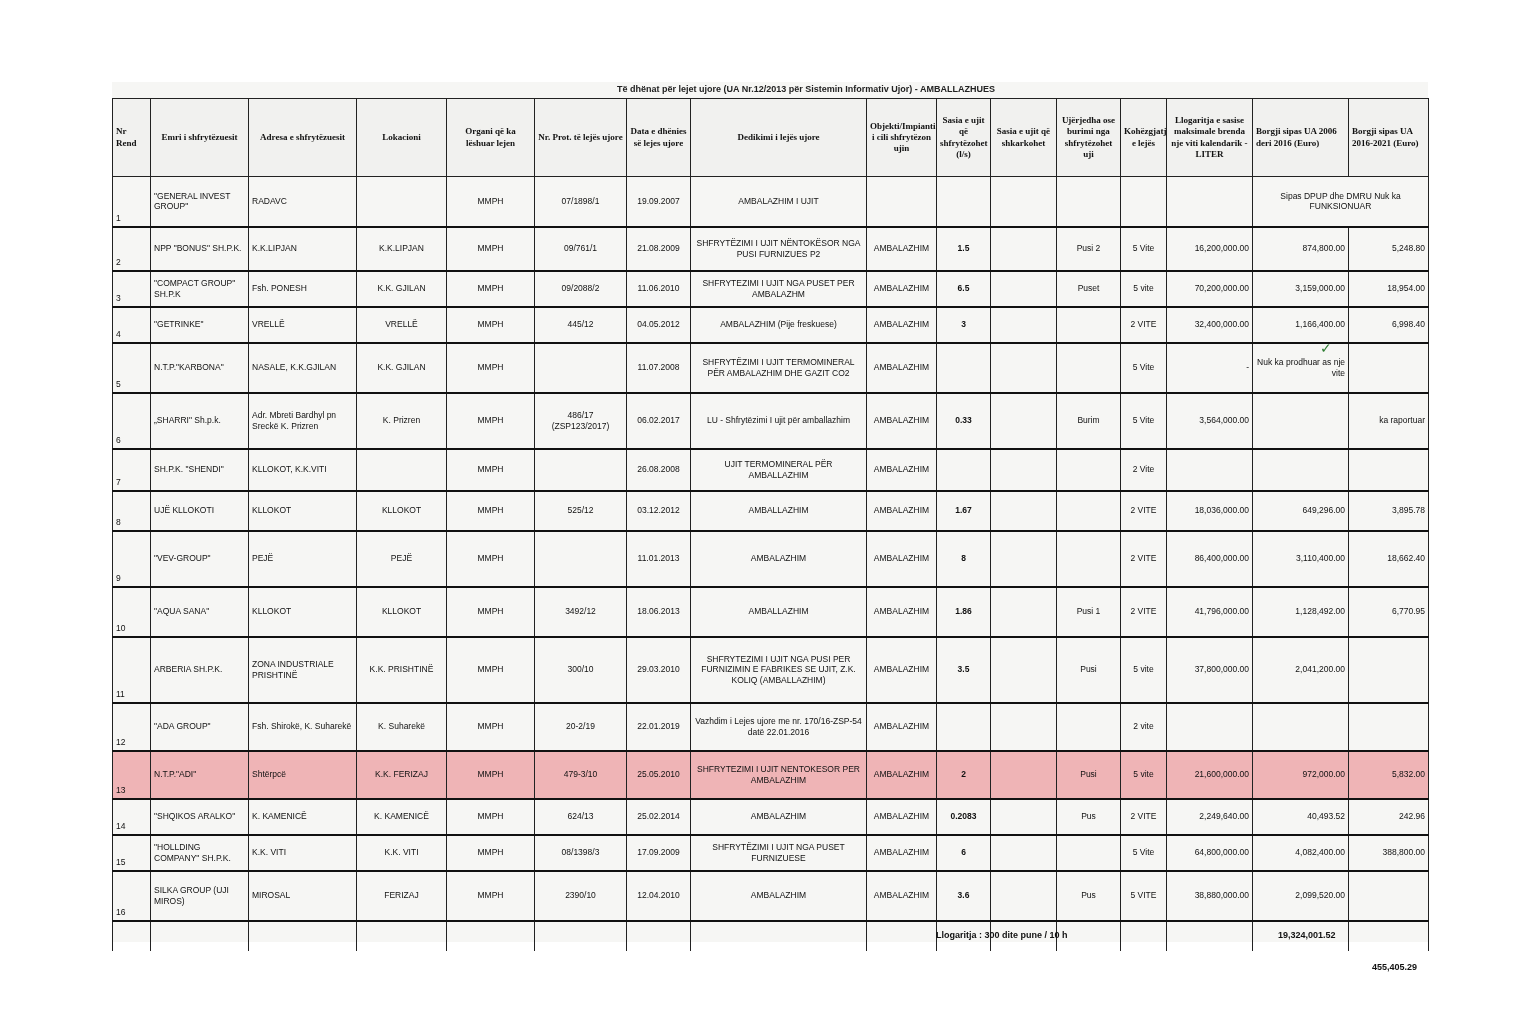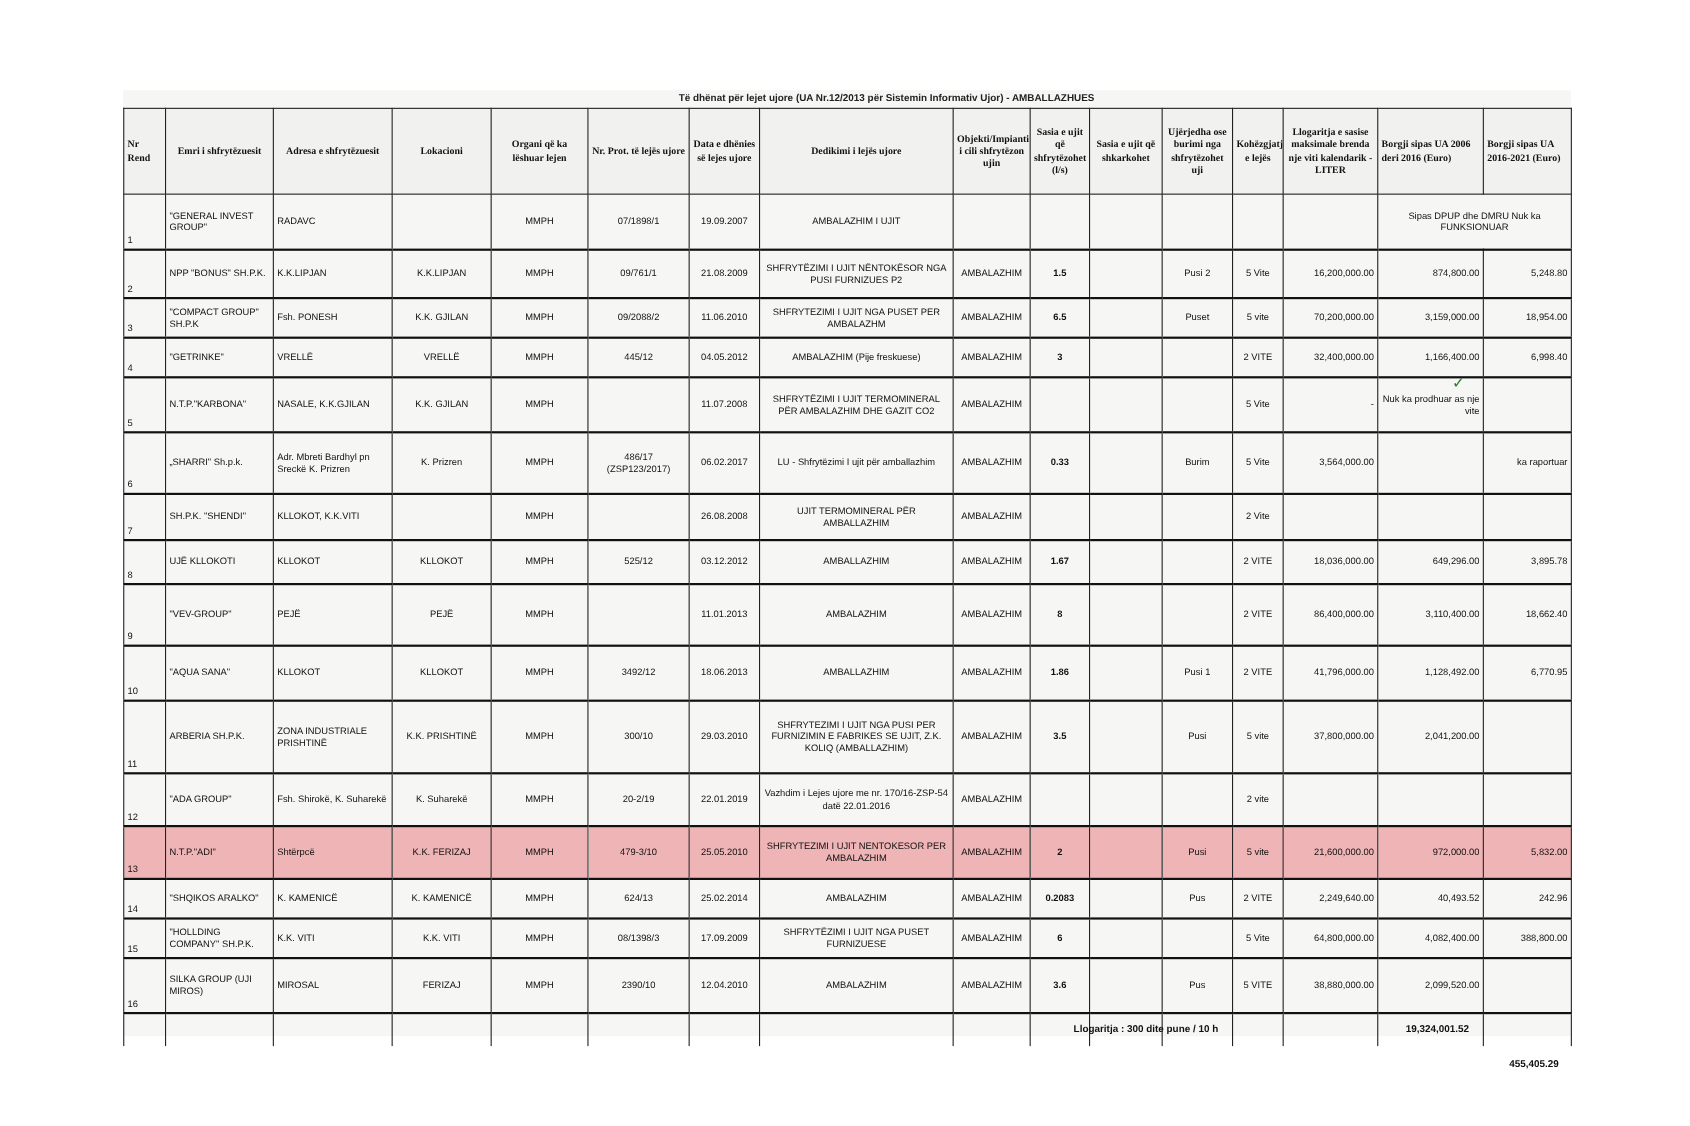--- a/index.html
+++ b/index.html
@@ -32,21 +32,21 @@
   .bot { vertical-align: bottom !important; }
   .bold { font-weight: bold; }
   tr.highlight td { background: #efb4b6; }
   .watermark {
     position: absolute; left: 600px; top: 132px; font-family: "DejaVu Serif", serif; font-size: 38px;
     color: #e8282e; opacity: 0.85; letter-spacing: 1px; white-space: nowrap; pointer-events: none;
     font-weight: bold;
   }
   .watermark .lion { display: inline-block; width: 44px; height: 40px; vertical-align: middle; margin: 0 2px; }
   .footer-note {
-    position: absolute; left: 936px; top: 930px; font-size: 9px; font-weight: bold; padding-left: 40px;
+    position: absolute; left: 936px; top: 930px; font-size: 9px; font-weight: bold;
   }
   .footer-total1 { position: absolute; left: 1278px; top: 930px; font-size: 9px; font-weight: bold; }
   .footer-total2 { position: absolute; left: 1372px; top: 930px; font-size: 9px; font-weight: bold; margin-top: 32px; }
   .checkmark { position: absolute; left: 1208px; top: 258px; color: #2e7d32; font-size: 14px; }
 </style>
 </head>
 <body>
 
 <div class="sheet">
   <div class="doc-title">Të dhënat për lejet ujore (UA Nr.12/2013 për Sistemin Informativ Ujor) - AMBALLAZHUES</div>

